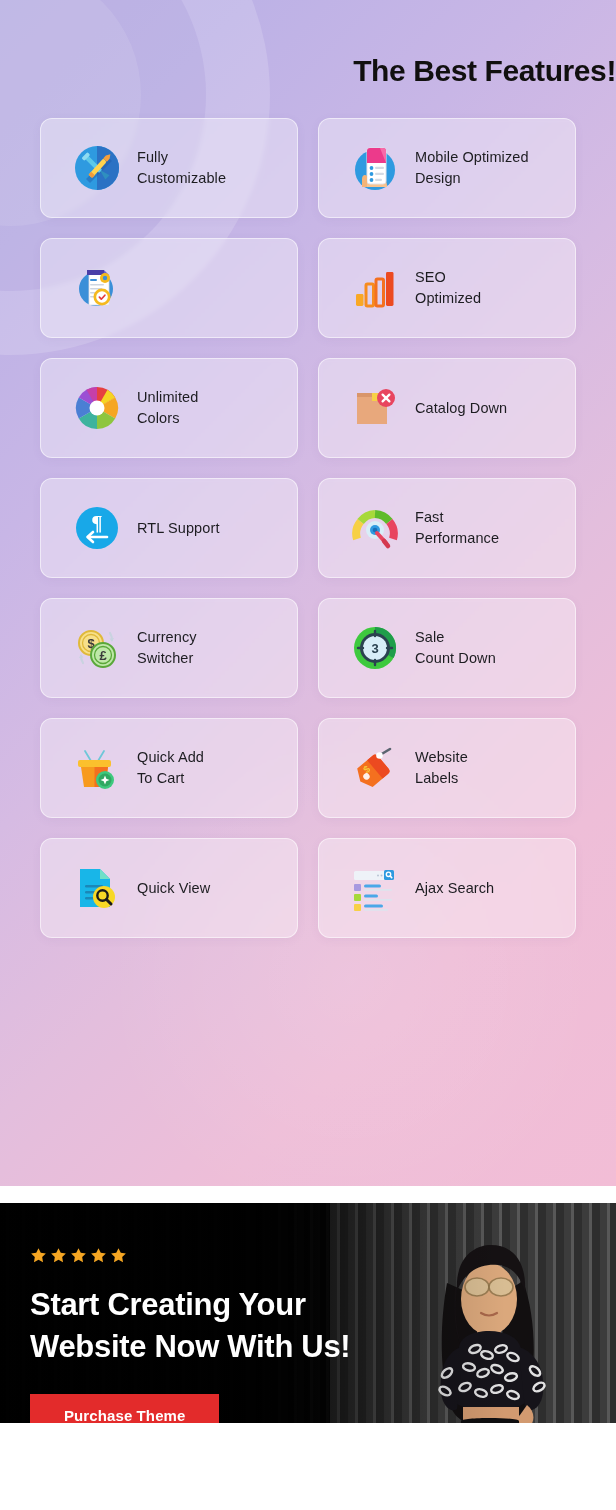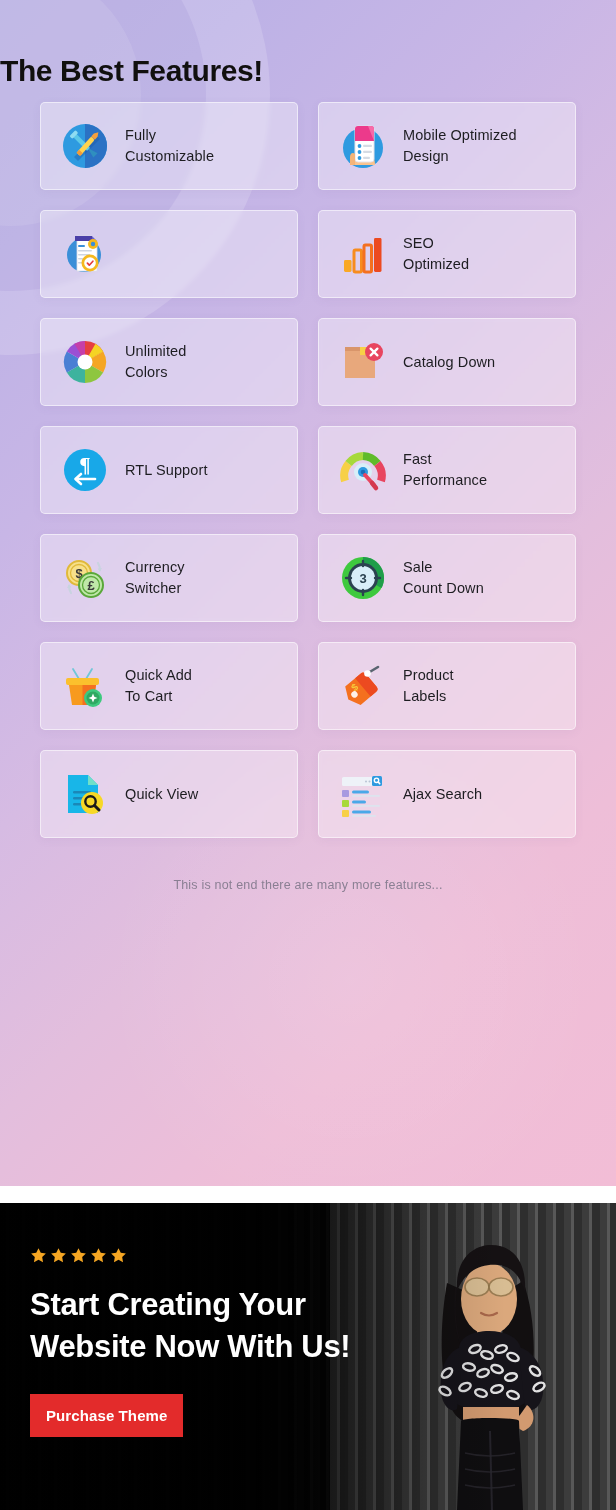--- a/index.html
+++ b/index.html
@@ -49,46 +49,46 @@
     background: rgba(255,255,255,0.10);
   }
   .arc-4 {
     width: 460px; height: 560px;
     left: 120px; top: 700px;
     background: radial-gradient(circle, rgba(255,255,255,0.10) 0%, rgba(255,255,255,0) 70%);
   }
 
   .title {
     position: relative;
-    text-align: left;
+    text-align: right;
     font-size: 30px;
     font-weight: bold;
     color: #11100f;
     letter-spacing: -0.4px;
     padding-top: 54px;
-    margin-bottom: 14px;
+    margin-bottom: 30px;
   }
 
   .grid {
     position: relative;
     display: grid;
     grid-template-columns: 258px 258px;
     column-gap: 20px;
     row-gap: 20px;
     justify-content: center;
     padding: 0 40px;
   }
 
   .card {
-    height: 88px;
+    height: 100px;
     display: flex;
     align-items: center;
     gap: 14px;
-    padding: 0 18px;
-    border-radius: 5px;
+    padding: 0 30px;
+    border-radius: 12px;
     background: rgba(255,255,255,0.34);
     border: 1px solid rgba(255,255,255,0.55);
     box-shadow: 0 2px 10px rgba(120,90,160,0.07);
     backdrop-filter: blur(2px);
   }
   .card-icon {
     flex: 0 0 auto;
     width: 52px; height: 52px;
     display: flex; align-items: center; justify-content: center;
   }
@@ -110,21 +110,21 @@
     letter-spacing: 0.2px;
   }
 
   
   .divider { width: 616px; height: 17px; background: #ffffff; }
 
   
   .cta {
     position: relative;
     width: 616px;
-    height: 307px;
+    height: 220px;
     overflow: hidden;
     background: #0a0a0a;
   }
   
   .slats {
     position: absolute; inset: 0;
     background:
       repeating-linear-gradient(to right,
         #050505 0px, #050505 6px,
         #121212 6px, #121212 9px,
@@ -169,21 +169,21 @@
     letter-spacing: -0.3px;
     white-space: pre-line;
     margin-bottom: 26px;
   }
   .cta-button {
     display: inline-block;
     background: #e32b2b;
     color: #ffffff;
     font-size: 15px;
     font-weight: bold;
-    padding: 13px 16px;
+    padding: 13px 34px;
     border: none;
     cursor: pointer;
     font-family: "Liberation Sans", sans-serif;
     letter-spacing: 0.1px;
   }
 </style>
 </head>
 <body>
 
 <div class="page">
@@ -407,21 +407,21 @@
             <g transform="rotate(-40 25 25)">
               <path d="M11 14 h20 a4 4 0 0 1 4 4 v16 a4 4 0 0 1 -4 4 h-20 l-6 -12 z" fill="#f4701f"></path>
               <path d="M24 14 h7 a4 4 0 0 1 4 4 v16 a4 4 0 0 1 -4 4 h-7 z" fill="#ec4a20"></path>
               <circle cx="13" cy="26" r="3.2" fill="#ffffff" opacity="0.9"></circle>
             </g>
             <path d="M30 12 L40 6" stroke="#5a6470" stroke-width="2.6" stroke-linecap="round"></path>
             <circle cx="29.5" cy="12.5" r="3.3" fill="#ffffff"></circle>
             <text x="19" y="29" font-family="'Liberation Sans', sans-serif" font-size="10" font-weight="bold" fill="#f7c93a" text-anchor="middle" transform="rotate(-40 19 29)">$</text>
           </svg>
         </span>
-        <span class="card-label">Product
+        <span class="card-label">Website
 Labels</span>
       </div>
 
       <div class="card">
         <span class="card-icon">
           <svg width="50" height="50" viewBox="0 0 50 50">
             <path d="M8 6 h20 l10 10 v28 h-30 z" fill="#18b6e8"></path>
             <path d="M28 6 l10 10 h-10 z" fill="#6fe0c8"></path>
             <g fill="#1a88b8">
               <rect x="13" y="22" width="18" height="2.6" rx="1.3"></rect>
@@ -454,21 +454,20 @@
             <rect x="4" y="41" width="7" height="7" rx="1" fill="#f7d046"></rect>
             <rect x="14" y="41.5" width="19" height="3" rx="1.5" fill="#4aa8e8"></rect>
             <rect x="14" y="46" width="24" height="1.8" rx="0.9" fill="#dde4ee"></rect>
           </svg>
         </span>
         <span class="card-label">Ajax Search</span>
       </div>
 
     </div>
 
-    <p class="footnote">This is not end there are many more features...</p>
   </section>
 
   <div class="divider"></div>
 
   <section class="cta">
     <div class="slats"></div>
     <div class="slats-right"></div>
 
     <svg class="model" viewBox="0 0 190 289">
       <defs>

